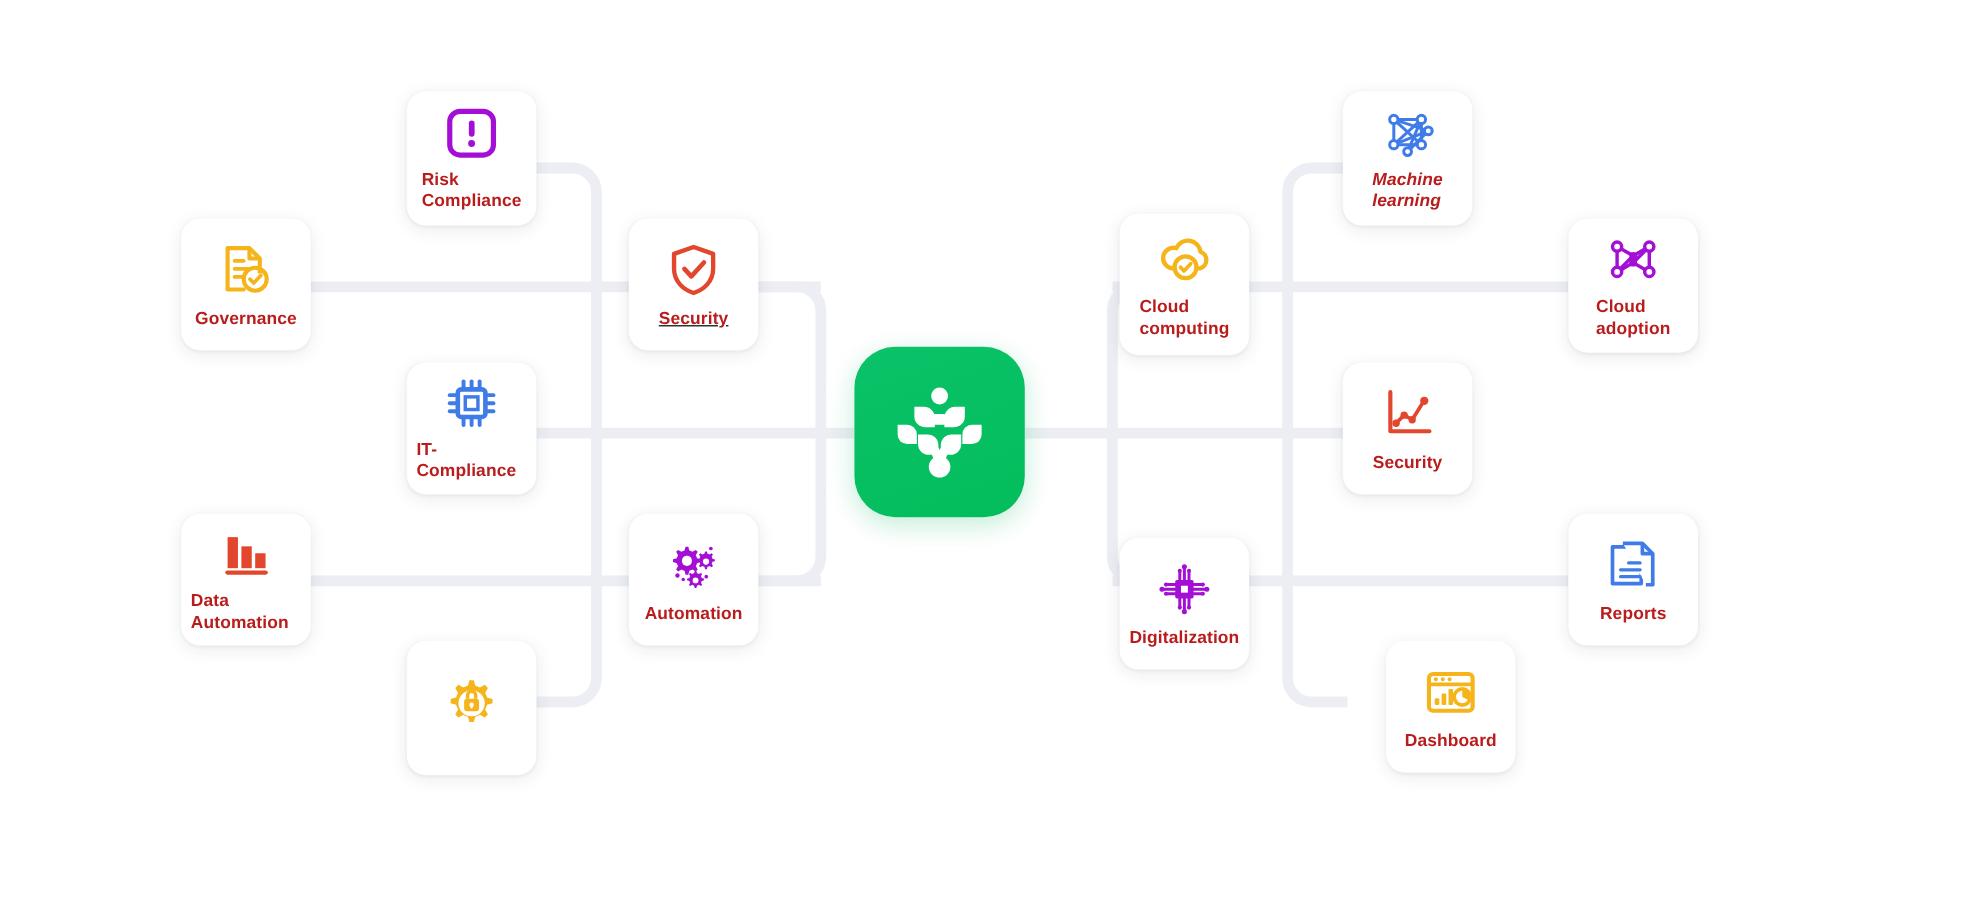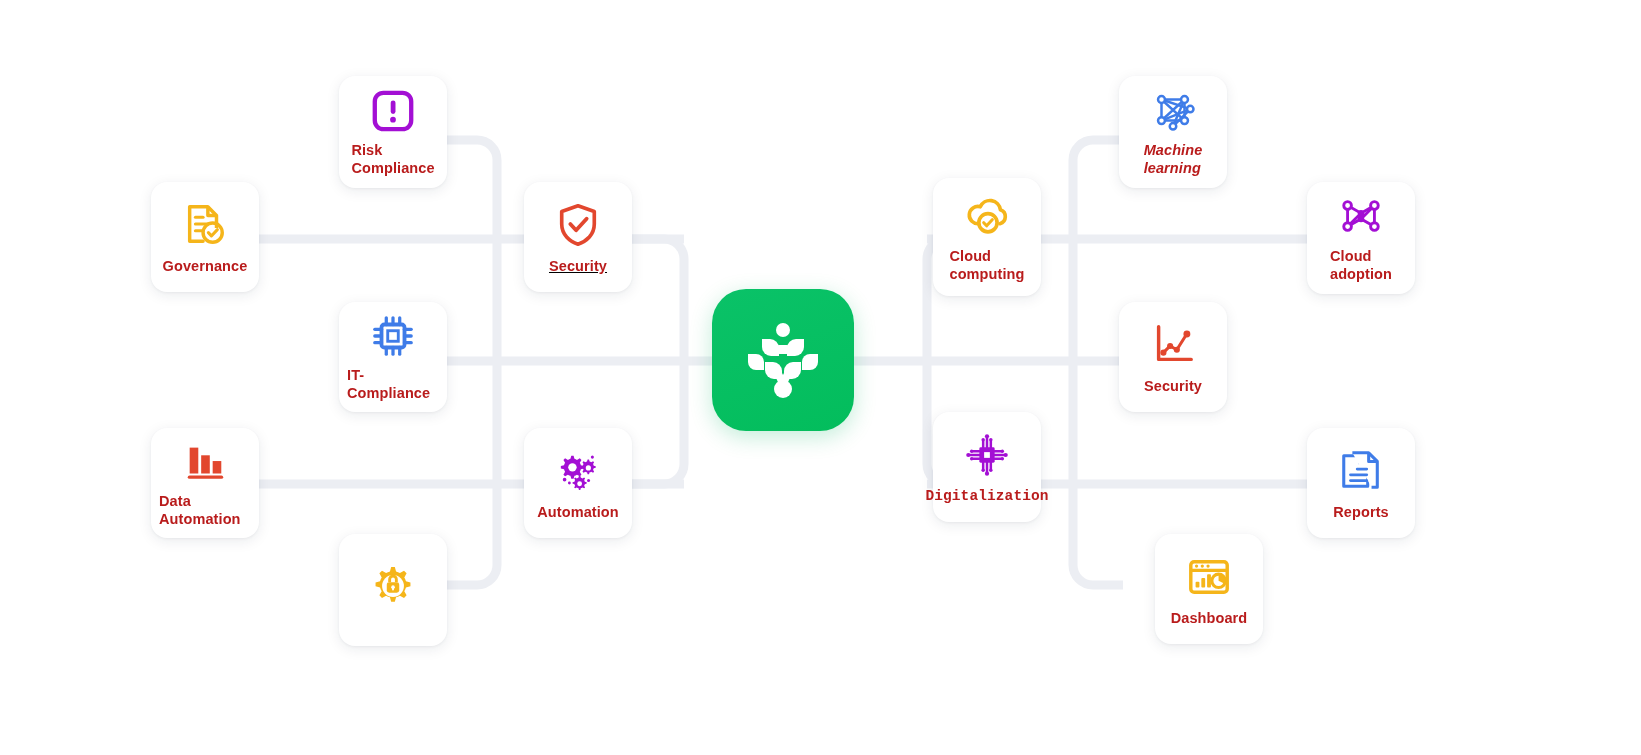--- a/index.html
+++ b/index.html
@@ -308,21 +308,21 @@
         <div class="ico">
           <svg width="46" height="46" viewBox="0 0 48 48">
             <path d="M15.5 32 A9 9 0 1 1 17 14.4 A11 11 0 0 1 38 17.5 A7.6 7.6 0 0 1 37.5 32" fill="none" stroke="#f5b51a" stroke-width="3.8" stroke-linecap="round" stroke-linejoin="round"></path>
                 <circle cx="25" cy="31" r="9.5" fill="#fff" stroke="#f5b51a" stroke-width="3.8"></circle>
                 <path d="M20.6 31 l3 3.2 l5.9 -6.3" fill="none" stroke="#f5b51a" stroke-width="3.2" stroke-linecap="round" stroke-linejoin="round"></path>
           </svg>
         </div>
         <div class="lbl">Cloud
 computing</div>
       </div>
-      <div class="card" style="left: 933px; top: 412px; width: 108px; height: 110px; font-family: Liberation Mono, monospace;">
+      <div class="card" style="left: 933px; top: 448px; width: 108px; height: 110px;">
         <div class="ico">
           <svg width="46" height="46" viewBox="0 0 48 48">
             <g fill="#a30fd4">
                   <rect x="16" y="16" width="16" height="16" rx="1.5"></rect>
                   <rect x="21" y="21" width="6" height="6" fill="#fff"></rect>
                 </g>
                 <g stroke="#a30fd4" stroke-width="2.6" stroke-linecap="round">
                   <path d="M20 16 V9"></path>
               <path d="M24 16 V6"></path>
               <path d="M28 16 V9"></path>

